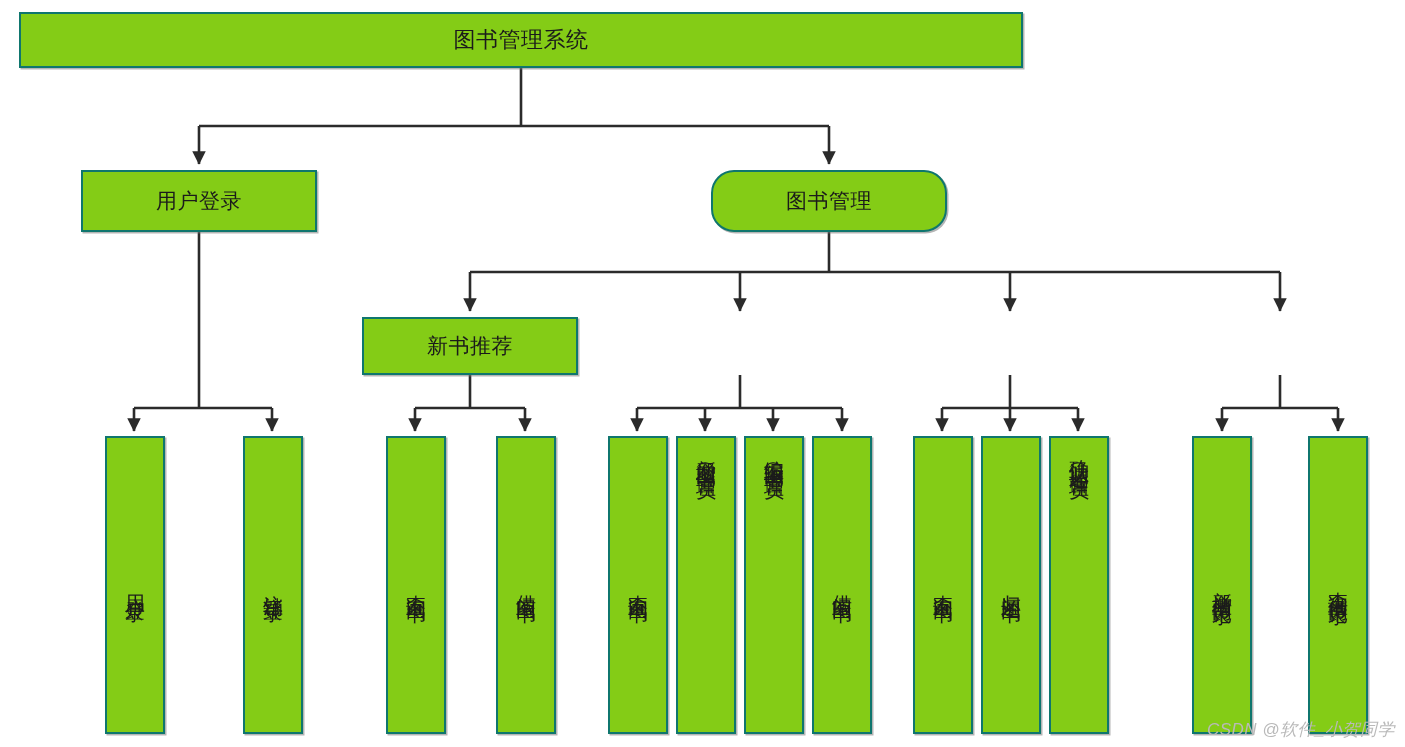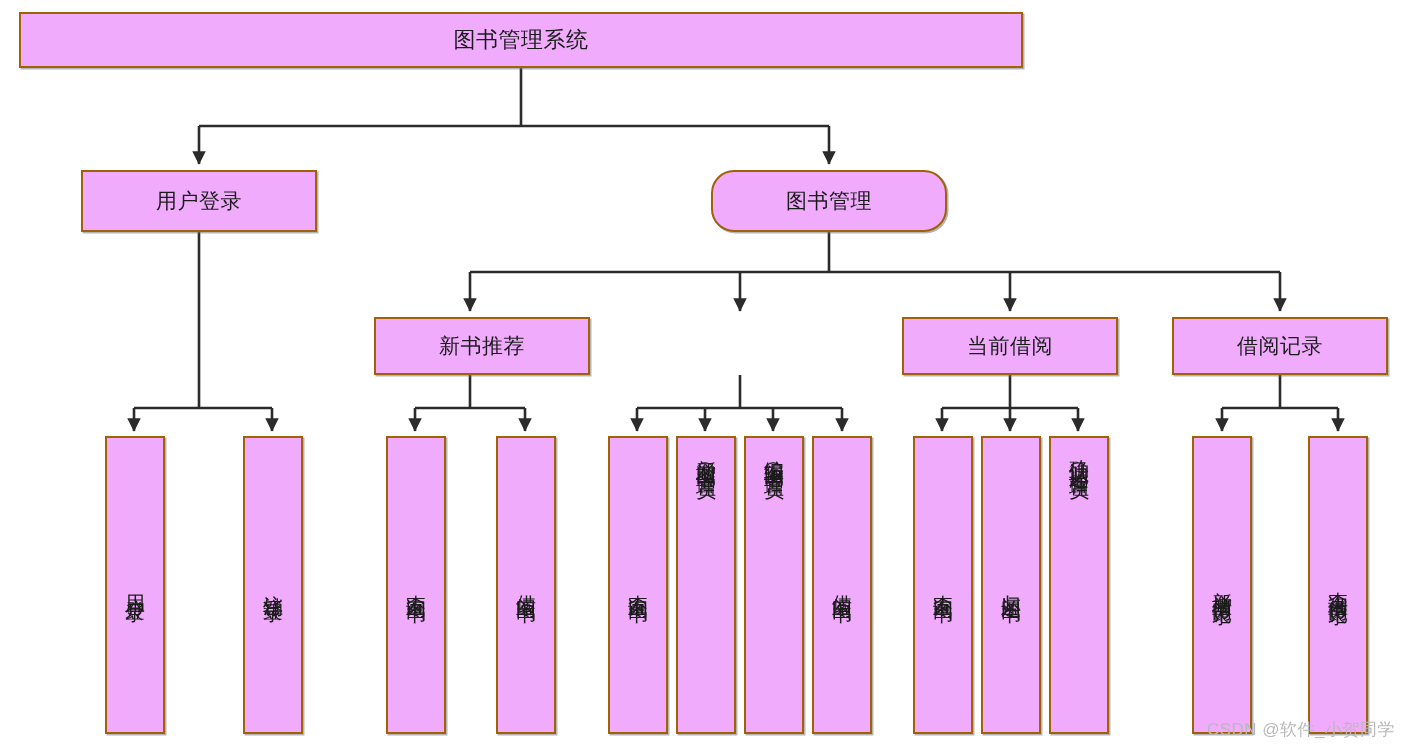--- a/index.html
+++ b/index.html
@@ -23,22 +23,22 @@
     position: absolute;
     left: 0;
     top: 0;
     width: 1405px;
     height: 747px;
     pointer-events: none;
   }
   .node {
     position: absolute;
     box-sizing: border-box;
-    background: #f0abfc;
-    border: 2px solid #a16207;
+    background: #84cc16;
+    border: 2px solid #0f766e;
     box-shadow: 1.5px 1.5px 0 0 rgba(120,120,120,0.55);
     display: flex;
     align-items: center;
     justify-content: center;
     color: #1b1b1b;
     z-index: 2;
   }
   .node .label {
     display: block;
     text-align: center;
@@ -72,20 +72,21 @@
   .watermark {
     position: absolute;
     right: 10px;
     bottom: 6px;
     font-size: 17px;
     color: #b9b9b9;
     letter-spacing: 0.5px;
     z-index: 5;
     white-space: nowrap;
     font-family: "Liberation Sans", "DejaVu Sans", sans-serif;
+    font-style: italic;
   }
 </style>
 </head>
 <body>
 
 <div id="canvas">
 
   <svg id="edges" viewBox="0 0 1405 747" xmlns="http://www.w3.org/2000/svg">
     <defs>
       <marker id="arrow" viewBox="0 0 10 10" refX="9.5" refY="5" markerWidth="5.2" markerHeight="5.2" orient="auto-start-reverse">
@@ -141,28 +142,22 @@
     <span class="label">图书管理系统</span>
   </div>
 
   <div class="node h" style="left:81px; top:170px; width:236px; height:62px;">
     <span class="label">用户登录</span>
   </div>
   <div class="node h" style="left:711px; top:170px; width:236px; height:62px;border-radius:23px;">
     <span class="label">图书管理</span>
   </div>
 
-  <div class="node h" style="left:374px; top:317px; width:216px; height:58px;">
+  <div class="node h" style="left:362px; top:317px; width:216px; height:58px;">
     <span class="label">新书推荐</span>
-  </div>
-  <div class="node h" style="left:902px; top:317px; width:216px; height:58px;">
-    <span class="label">当前借阅</span>
-  </div>
-  <div class="node h" style="left:1172px; top:317px; width:216px; height:58px;">
-    <span class="label">借阅记录</span>
   </div>
 
   <div class="node v mid" style="left:105px; top:436px; width:60px; height:298px;">
     <span class="label">用户登录</span>
   </div>
   <div class="node v mid" style="left:243px; top:436px; width:60px; height:298px;">
     <span class="label">注销登录</span>
   </div>
 
   <div class="node v mid" style="left:386px; top:436px; width:60px; height:298px;">

